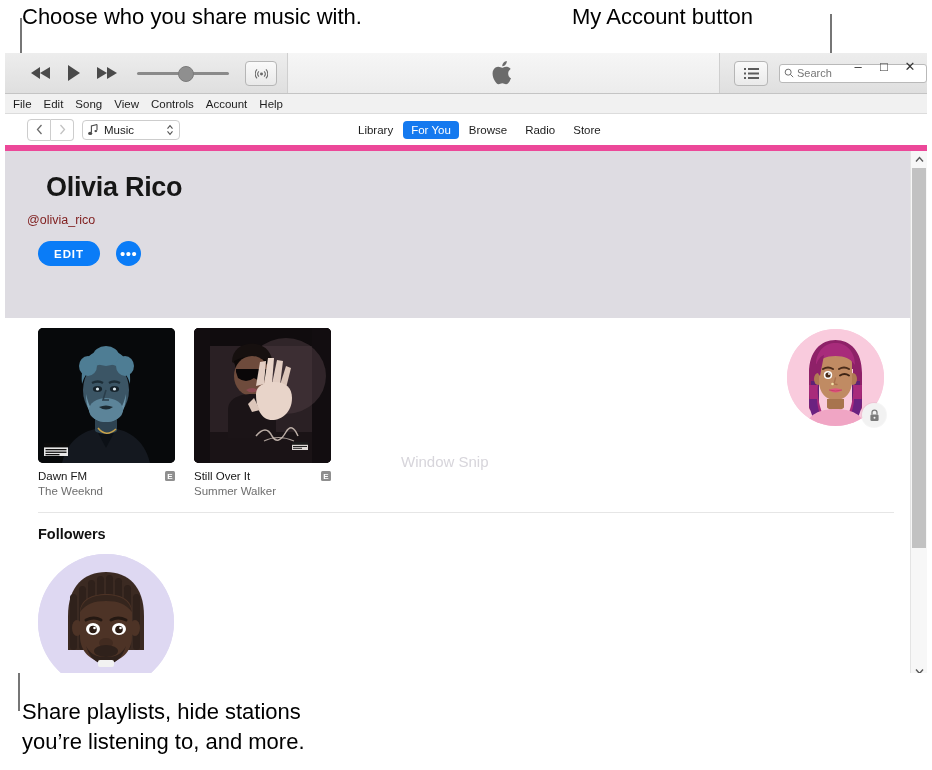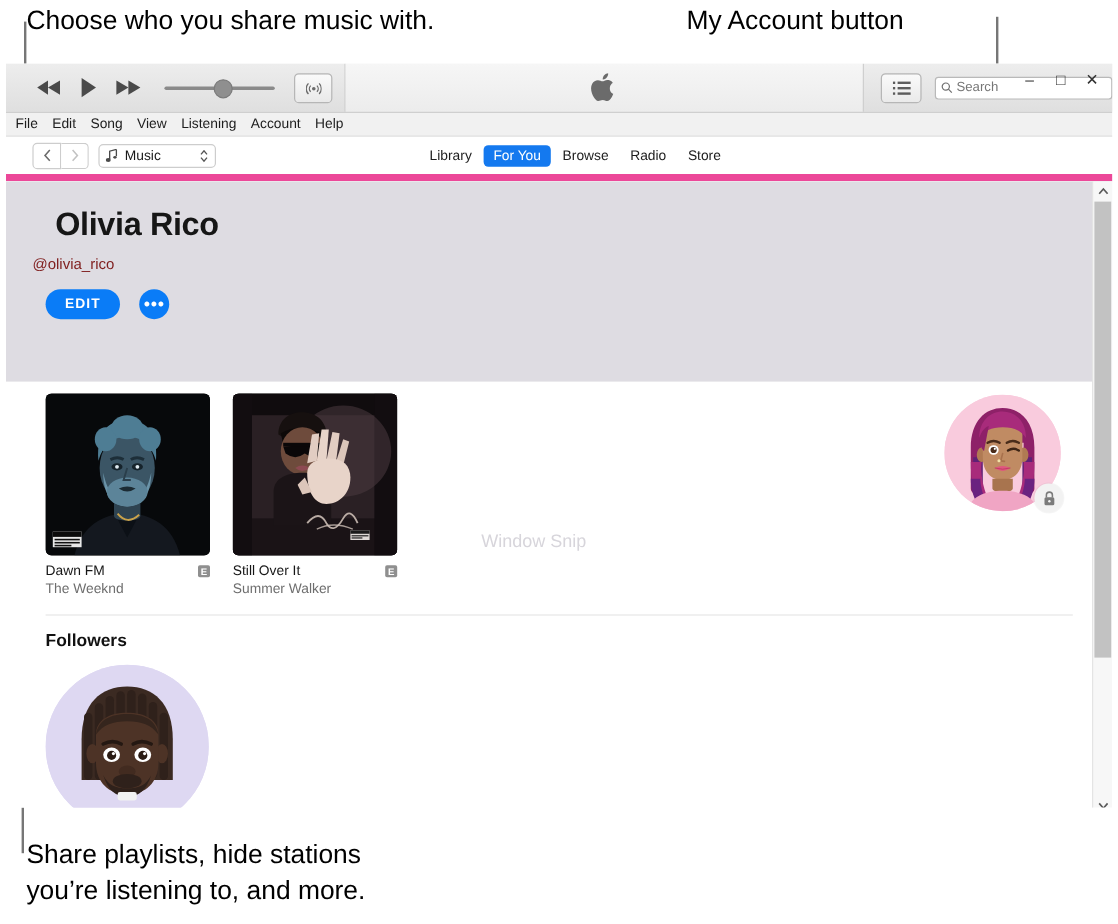--- a/index.html
+++ b/index.html
@@ -297,21 +297,21 @@
   }
   .more-dots {
     color: #ffffff;
     font-size: 15px;
     line-height: 6px;
     letter-spacing: 0.5px;
     font-family: "Liberation Sans", sans-serif;
   }
   .watermark {
     position: absolute;
-    left: 396px; top: 292px;
+    left: 396px; top: 302px;
     font-size: 15px;
     color: #d7d5db;
     font-family: "Liberation Sans", sans-serif;
   }
 
   .avatar-wrap {
     position: absolute;
     left: 782px; top: 178px;
     width: 97px; height: 97px;
   }
@@ -519,21 +519,21 @@
       <div class="wc">□</div>
       <div class="wc">✕</div>
     </div>
   </div>
 
   <div class="menubar">
     <div class="menu-item">File</div>
     <div class="menu-item">Edit</div>
     <div class="menu-item">Song</div>
     <div class="menu-item">View</div>
-    <div class="menu-item">Listening</div>
+    <div class="menu-item">Controls</div>
     <div class="menu-item">Account</div>
     <div class="menu-item">Help</div>
   </div>
 
   <div class="navbar">
     <div class="nav-arrows">
       <div class="navarrow left">
         <svg width="7" height="11" viewBox="0 0 7 11">
           <polyline points="5.5,1 1.5,5.5 5.5,10" stroke="#6b6b6b" stroke-width="1.3" fill="none"></polyline>
         </svg>

